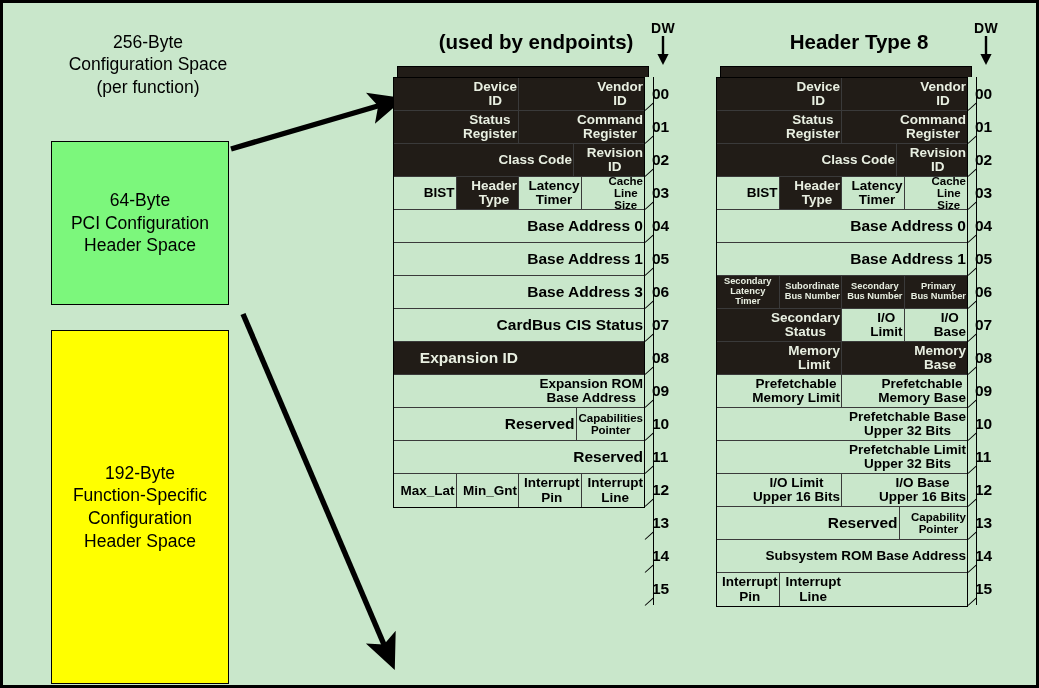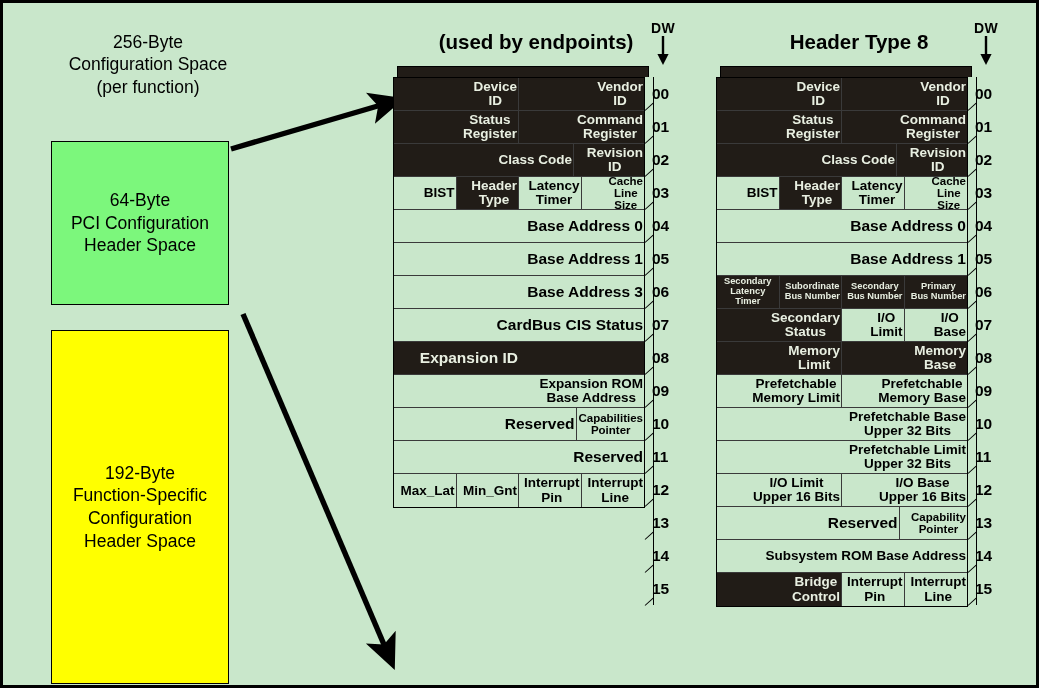--- a/index.html
+++ b/index.html
@@ -399,23 +399,20 @@
               <div class="cell light fs-sm" style="width: 27%;">
                 <span>Capability<br>Pointer</span>
               </div>
             </div>
             <div class="row" style="height: 33px;">
               <div class="cell light fs-md" style="width: 100%;">
                 <span>Subsystem ROM Base Address</span>
               </div>
             </div>
             <div class="row" style="height: 33px;">
-              <div class="cell dark fs-md" style="width: 50%;">
-                <span>Bridge<br>Control</span>
-              </div>
               <div class="cell light fs-md" style="width: 25%;">
                 <span>Interrupt<br>Pin</span>
               </div>
               <div class="cell light fs-md" style="width: 25%;">
                 <span>Interrupt<br>Line</span>
               </div>
             </div>
           </div>
       <div class="side-tick" style="position: absolute; left: 252px; top: 44px; width: 11px; transform: rotate(-42deg); transform-origin: left center; border-top: 1.4px solid rgb(0, 0, 0);"></div>
           <div class="side-tick" style="position: absolute; left: 252px; top: 77px; width: 11px; transform: rotate(-42deg); transform-origin: left center; border-top: 1.4px solid rgb(0, 0, 0);"></div>

